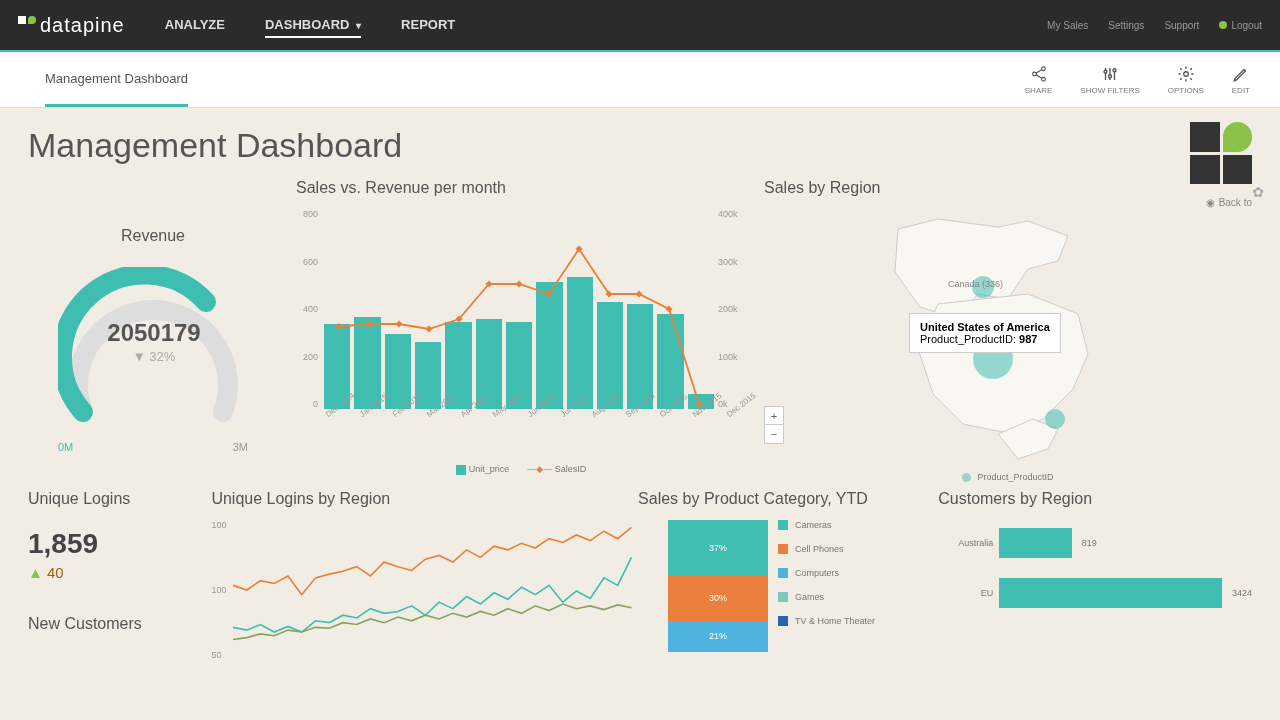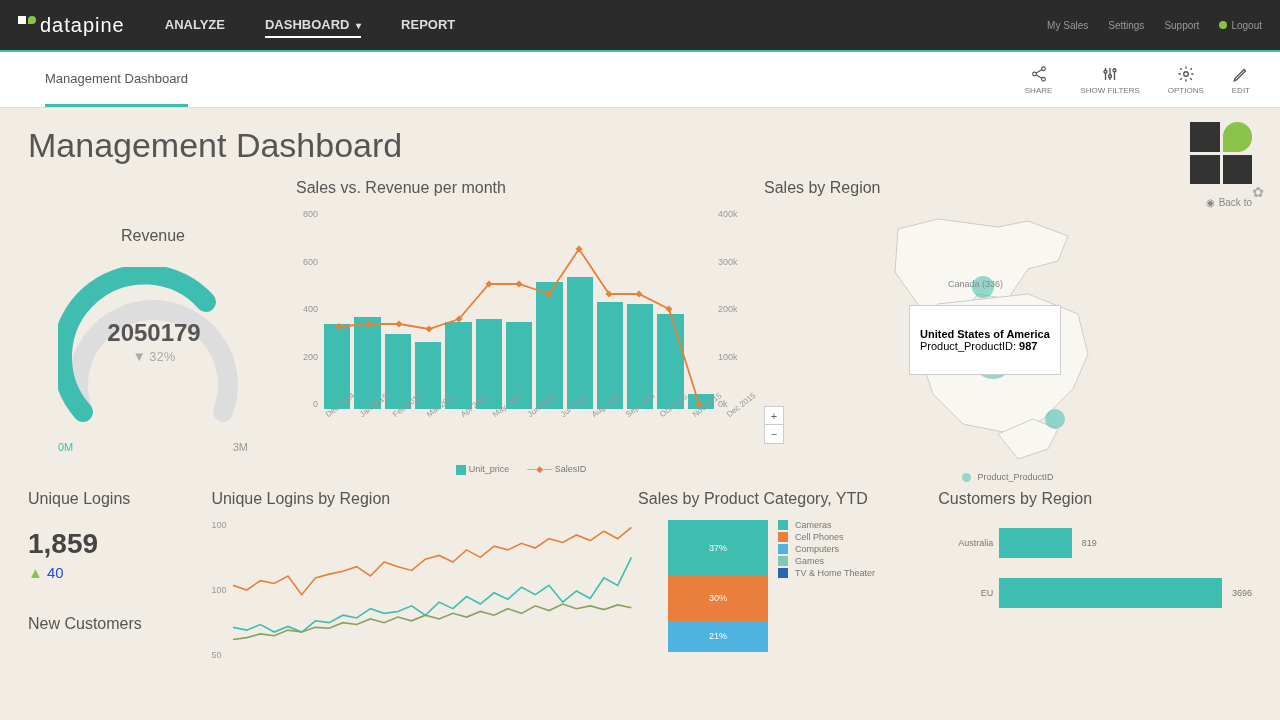--- a/index.html
+++ b/index.html
@@ -57,45 +57,45 @@
 .x-labels span { flex:1; transform:rotate(-38deg); transform-origin:left top; white-space:nowrap; }
 .combo-legend { display:flex; gap:18px; justify-content:center; font-size:9px; color:#777; margin-top:30px; }
 .leg-swatch { width:10px; height:10px; display:inline-block; vertical-align:middle; margin-right:3px; }
 svg.line-overlay { position:absolute; left:28px; top:0; right:32px; height:200px; pointer-events:none; }
 
 
 .map-card { flex:1; position:relative; }
 .back-to { position:absolute; top:18px; right:0; font-size:10px; color:#888; display:flex; align-items:center; gap:4px; cursor:pointer; }
 .map-gear { position:absolute; top:5px; right:-12px; color:#aaa; font-size:14px; }
 .map-area { height:255px; position:relative; margin-top:10px; }
-.tooltip { position:absolute; left:145px; top:96px; background:#fff; border:1px solid #ccc; padding:22px 10px; font-size:11px; z-index:5; }
+.tooltip { position:absolute; left:145px; top:104px; background:#fff; border:1px solid #ccc; padding:7px 10px; font-size:11px; z-index:5; }
 .tooltip b { font-weight:700; }
 .zoom-ctrl { position:absolute; bottom:20px; left:0; display:flex; flex-direction:column; border:1px solid #ccc; }
 .zoom-ctrl div { width:18px; height:18px; background:#fff; display:flex; align-items:center; justify-content:center; font-size:11px; cursor:pointer; color:#666; }
 .zoom-ctrl div:first-child { border-bottom:1px solid #ccc; }
 .map-legend { display:flex; gap:6px; align-items:center; font-size:9px; color:#777; justify-content:center; margin-top:8px; }
 .bubble { width:9px; height:9px; background:#3fbdb0; opacity:0.5; border-radius:50%; }
 
 
 .row2 { display:flex; gap:18px; margin-top:6px; }
 .logins-card { width:170px; }
 .kpi-value { font-size:28px; color:#444; font-weight:600; margin-top:20px; }
 .kpi-delta { color:#8bc34a; font-size:15px; margin-top:4px; }
-.kpi-delta-text { color:#1d4ed8; }
+.kpi-delta-text { color:#a16207; }
 .newcust { margin-top:34px; font-size:16px; color:#555; }
 
 .logins-chart-card { width:420px; }
 .lc-plot { position:relative; height:155px; margin-top:6px; }
 .lc-y { position:absolute; left:0; top:0; height:140px; display:flex; flex-direction:column; justify-content:space-between; font-size:9px; color:#999; }
 
 .prodcat-card { width:290px; }
 .prodcat-body { display:flex; gap:10px; margin-top:6px; }
 .stacked { width:100px; display:flex; flex-direction:column; margin-left:30px; }
 .seg { color:#fff; font-size:9px; display:flex; align-items:center; justify-content:center; }
-.prodcat-legend { display:flex; flex-direction:column; gap:2px; font-size:9px; color:#777; }
+.prodcat-legend { display:flex; flex-direction:column; gap:14px; font-size:9px; color:#777; }
 .prodcat-legend div { display:flex; align-items:center; gap:4px; }
 
 .custregion-card { flex:1; }
 .hbar-row { display:flex; align-items:center; gap:6px; margin-bottom:14px; margin-top:20px; }
 .hbar-label { width:55px; text-align:right; font-size:9px; color:#777; }
 .hbar { height:30px; background:#3fbdb0; }
 .hbar-val { font-size:9px; color:#777; margin-left:4px; }
 </style>
 </head>
 <body>
@@ -366,18 +366,18 @@
       <div class="section-title">Customers by Region</div>
       <div id="hbars">
           <div class="hbar-row">
             <div class="hbar-label">Australia</div>
             <div class="hbar" style="width: 72.45px;"></div>
             <div class="hbar-val">819</div>
           </div>
           <div class="hbar-row">
             <div class="hbar-label">EU</div>
             <div class="hbar" style="width: 222.746px;"></div>
-            <div class="hbar-val">3696</div>
+            <div class="hbar-val">3424</div>
           </div>
         </div>
     </div>
   </div>
 </div>
 
 </body></html>

